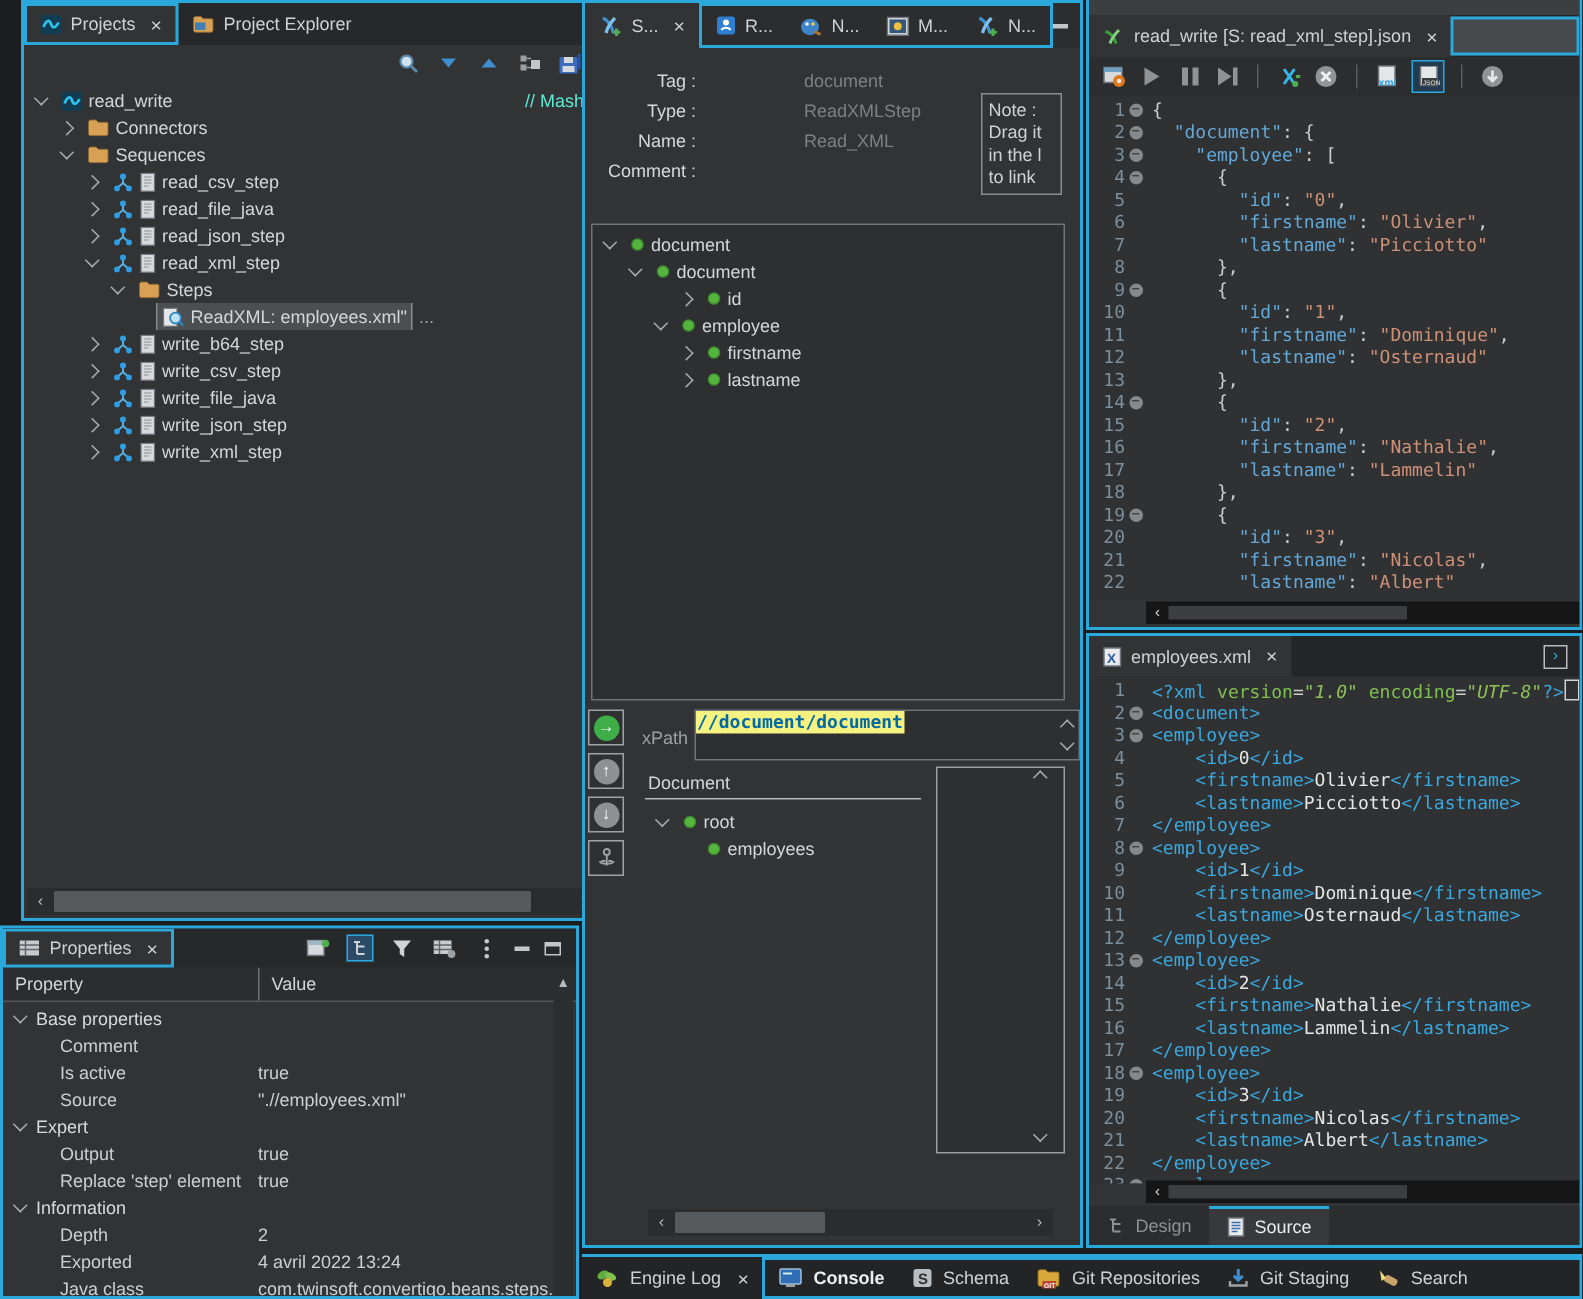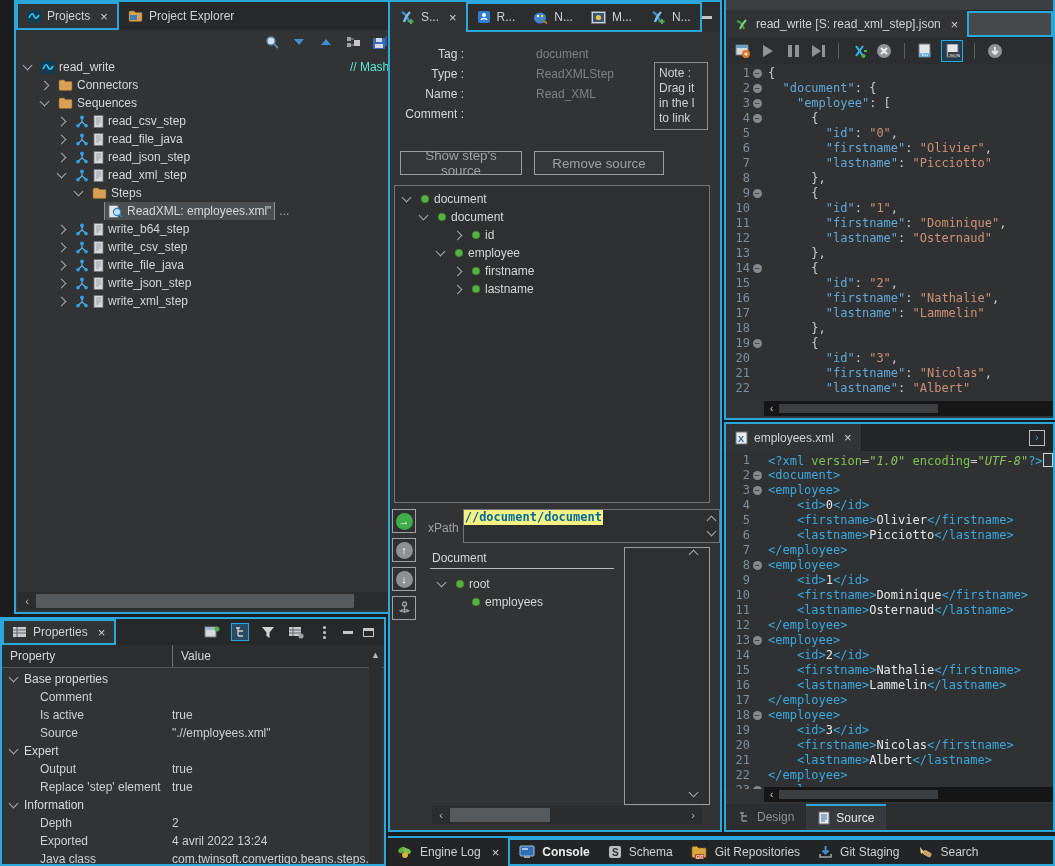--- a/index.html
+++ b/index.html
@@ -588,24 +588,20 @@
           </div>
       </div>
       <div style="position:absolute;right:12px;top:30px;width:44px;border:1px solid #8a8d8f;padding:3px 4px;line-height:15px;color:#cfd2d4;">
         <div>Note :</div>
         <div>Drag it</div>
         <div>in the l</div>
         <div>to link</div>
       </div>
     </div>
 
-    <div style="display:flex;gap:12px;padding:4px 10px 8px 10px;">
-      <button class="btn" style="width:122px;">Show step's source</button>
-      <button class="btn" style="width:130px;">Remove source</button>
-    </div>
 
     <div class="box" style="margin:2px 10px 0 4px;height:318px;padding-top:4px;">
       <div class="tree">
           <div class="trow" style="padding-left: 6px;">
             <span class="chev v"></span>
             <span class="labwrap">
               <span class="ticon">
                 <svg width="10" height="10" viewBox="0 0 10 10">
                   <circle cx="5" cy="5" r="3.8" fill="#54b43e" stroke="#3c8430" stroke-width="0.8"></circle>
                 </svg>

